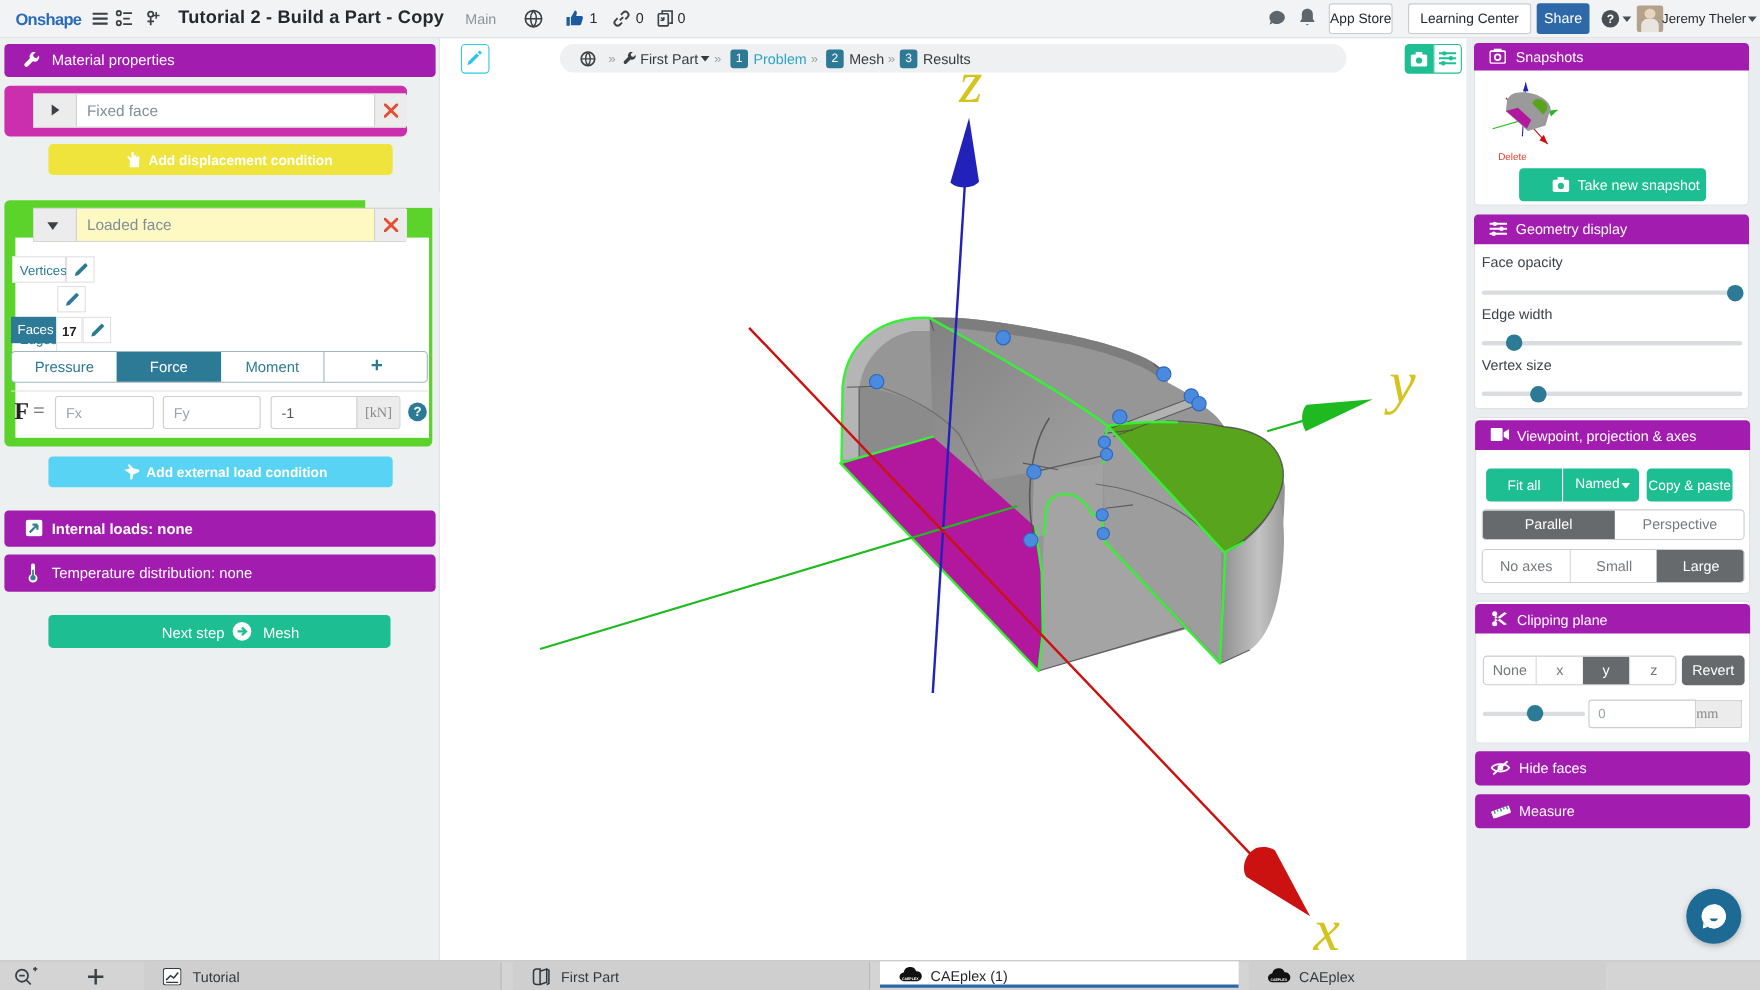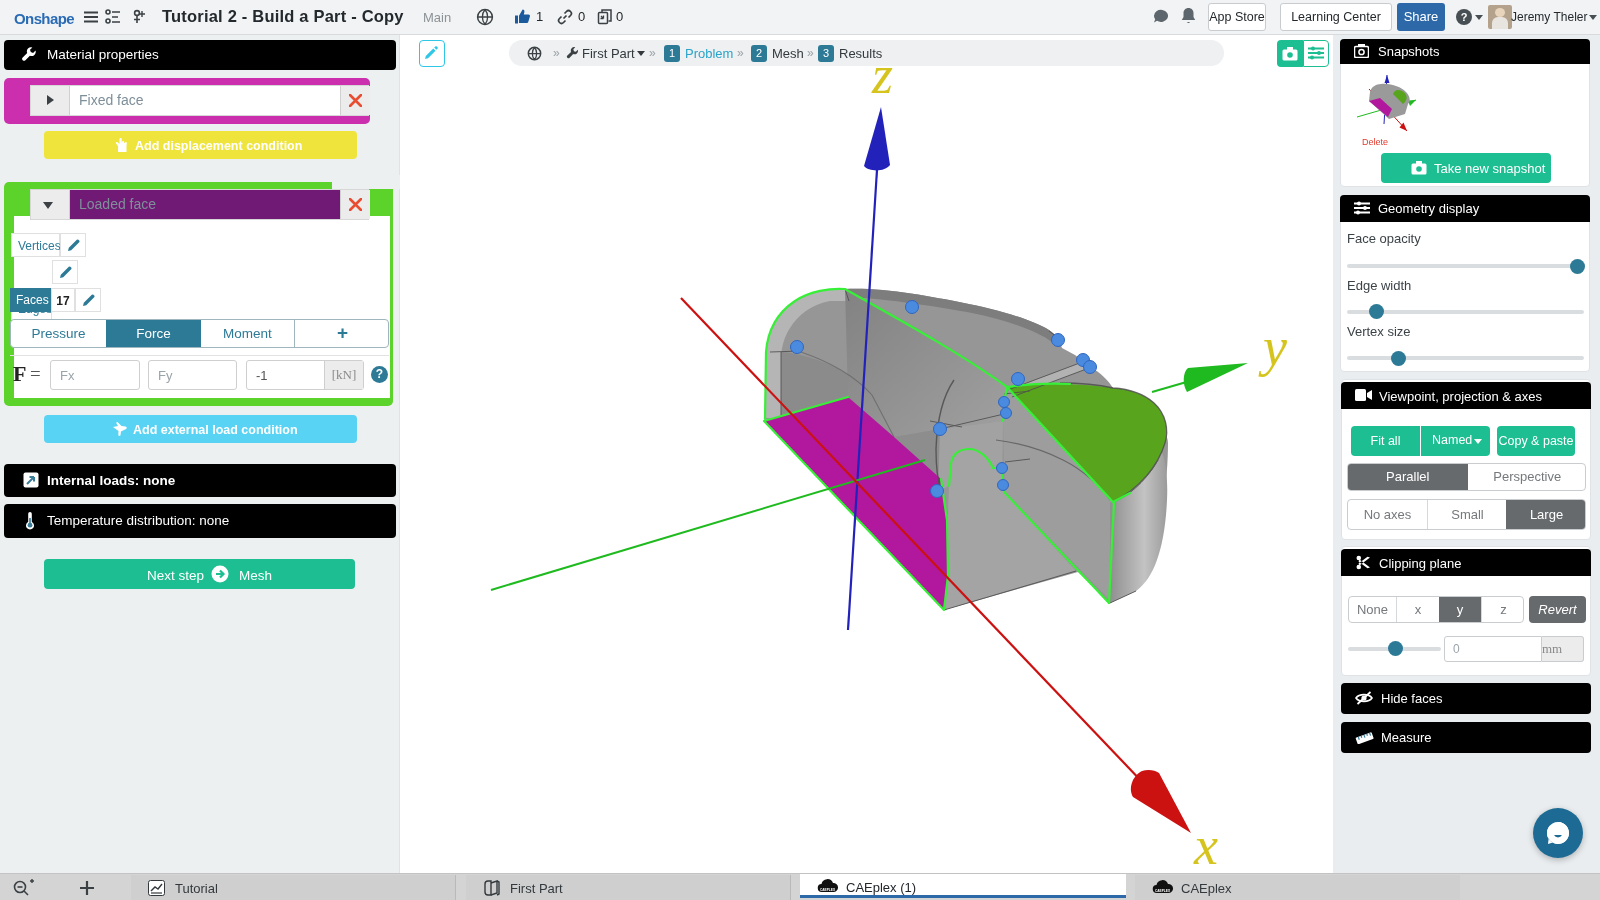--- a/index.html
+++ b/index.html
@@ -4,21 +4,21 @@
 <style>
   * { margin:0; padding:0; box-sizing:border-box; }
   html,body { width:1600px; height:900px; overflow:hidden; font-family:"Liberation Sans",sans-serif; background:#fff; }
   div { white-space:nowrap; }
   .abs { position:absolute; }
   #topbar { position:absolute; left:0; top:0; width:1600px; height:35px; background:#f2f3f4; border-bottom:1px solid #d8dadb; }
   #leftpanel { position:absolute; left:0; top:35px; width:400px; height:838px; background:#edf0f1; border-right:1px solid #e0e3e5; }
   #viewport { position:absolute; left:400px; top:35px; width:933px; height:838px; background:#ffffff; }
   #rightpanel { position:absolute; left:1333px; top:35px; width:267px; height:838px; background:#e9edef; }
   #bottombar { position:absolute; left:0; top:873px; width:1600px; height:27px; background:#d4d4d4; border-top:1px solid #c3c3c3; }
-  .tealhdr { background:#000000; color:#fff; border-radius:4px; }
+  .tealhdr { background:#a21caf; color:#fff; border-radius:4px; }
   .btn-green { background:#1dbe92; color:#fff; border-radius:4px; }
   .seg-dark { background:#666a6d; color:#fff; }
 </style>
 </head>
 <body>
 <div id="topbar">
   <div class="abs" style="left:14px;top:10px;font-size:15px;font-weight:bold;color:#2a6bb5;letter-spacing:-0.6px;">Onshape</div>
   <div class="abs" style="left:84px;top:10px;width:14px;height:14px;">
     <svg width="14" height="14" viewBox="0 0 14 14">
         <g stroke="#3b4044" stroke-width="2">
@@ -130,21 +130,21 @@
   <div class="abs" style="left:44px;top:96px;width:313px;height:28px;background:#efe43c;border-radius:4px;color:#fff;">
     <svg class="abs" style="left:70px;top:6px;" width="15" height="16" viewBox="0 0 15 16">
         <path d="M4,15 L4,9 L2,6.5 c-0.8,-1 0.5,-2.2 1.5,-1.3 L5.5,7 V2 a1.1,1.1 0 0 1 2.2,0 v4 l0.4,-1.2 a1,1 0 0 1 2,0.3 l0.4,1.2 0.6,-0.8 a1,1 0 0 1 1.8,0.6 L12.5,9 V15 z" fill="#fff"></path>
       </svg>
     <div class="abs" style="left:91px;top:7.5px;font-size:12.5px;font-weight:bold;">Add displacement condition</div>
   </div>
 
   <div class="abs" style="left:4px;top:147px;width:389px;height:224px;background:#5bd32b;border-radius:5px;"></div>
   <div class="abs" style="left:332px;top:140px;width:68px;height:13.5px;background:#edf0f1;"></div>
   <div class="abs" style="left:14px;top:180.5px;width:376px;height:182px;background:#fff;"></div>
-  <div class="abs" style="left:30px;top:153.5px;width:339px;height:31px;background:#701a75;border:1px solid #d7d7d7;">
+  <div class="abs" style="left:30px;top:153.5px;width:339px;height:31px;background:#fef9c3;border:1px solid #d7d7d7;">
     <div class="abs" style="left:0;top:0;width:39px;height:29px;background:#ececec;border-right:1px solid #d0d0d0;">
       <div class="abs" style="left:12px;top:12px;width:0;height:0;border-left:5.5px solid transparent;border-right:5.5px solid transparent;border-top:7px solid #3b4044;"></div>
     </div>
     <div class="abs" style="left:48px;top:6px;font-size:14px;color:#7e8f9a;">Loaded face</div>
     <div class="abs" style="left:309px;top:0;width:30px;height:29px;background:#ececec;border-left:1px solid #d0d0d0;">
       <svg class="abs" style="left:8px;top:8px;" width="13" height="13" viewBox="0 0 13 13">
           <path d="M1,1 L12,12 M12,1 L1,12" stroke="#e84d31" stroke-width="2.6" stroke-linecap="round"></path>
         </svg>
     </div>
   </div>
@@ -459,21 +459,21 @@
         </g>
       </svg>
     <div class="abs" style="left:38px;top:7px;font-size:13px;text-align:right;">Clipping plane</div>
   </div>
   <div class="abs" style="left:15px;top:561px;width:176px;height:27px;background:#fff;border:1px solid #c9cdd0;border-radius:4px;overflow:hidden;">
     <div class="abs" style="left:0;top:0;width:48px;height:27px;font-size:13px;color:#75797c;text-align:center;line-height:25px;border-right:1px solid #d6d9db;">None</div>
     <div class="abs" style="left:48px;top:0;width:42px;height:27px;font-size:13px;color:#75797c;text-align:center;line-height:25px;">x</div>
     <div class="abs seg-dark" style="left:90px;top:0;width:42px;height:27px;font-size:13px;text-align:center;line-height:25px;">y</div>
     <div class="abs" style="left:132px;top:0;width:44px;height:27px;font-size:13px;color:#75797c;text-align:center;line-height:25px;border-left:1px solid #d6d9db;">z</div>
   </div>
-  <div class="abs seg-dark" style="left:196px;top:561px;width:57px;height:27px;font-size:13px;text-align:center;line-height:27px;border-radius:4px;font-style:italic;">Revert</div>
+  <div class="abs seg-dark" style="left:196px;top:561px;width:57px;height:27px;font-size:13px;text-align:center;line-height:27px;border-radius:4px;">Revert</div>
   <div class="abs" style="left:15px;top:611.5px;width:93px;height:4px;background:#d9dde0;border-radius:2px;"></div>
   <div class="abs" style="left:55px;top:606px;width:15px;height:15px;border-radius:50%;background:#2d7a96;"></div>
   <div class="abs" style="left:111px;top:601px;width:98px;height:26px;background:#fff;border:1px solid #c9cdd0;border-radius:3px 0 0 3px;font-size:12px;color:#9aa4ab;padding:5px 0 0 8px;">0</div>
   <div class="abs" style="left:209px;top:601px;width:42px;height:26px;background:#ececec;border:1px solid #c9cdd0;border-left:none;border-radius:0 3px 3px 0;font-size:13px;color:#8a8a8a;font-family:'Liberation Serif',serif;text-align:left;line-height:24px;">mm</div>
 
   <div class="abs tealhdr" style="left:8px;top:648px;width:250px;height:31px;">
     <svg class="abs" style="left:14px;top:8px;" width="18" height="14" viewBox="0 0 18 14">
         <path d="M1,7 C4,2.5 14,2.5 17,7 C14,11.5 4,11.5 1,7 z" fill="none" stroke="#fff" stroke-width="1.6"></path>
         <circle cx="9" cy="7" r="2.6" fill="#fff"></circle>
         <line x1="2.5" y1="13" x2="15.5" y2="1" stroke="#fff" stroke-width="1.8"></line>

